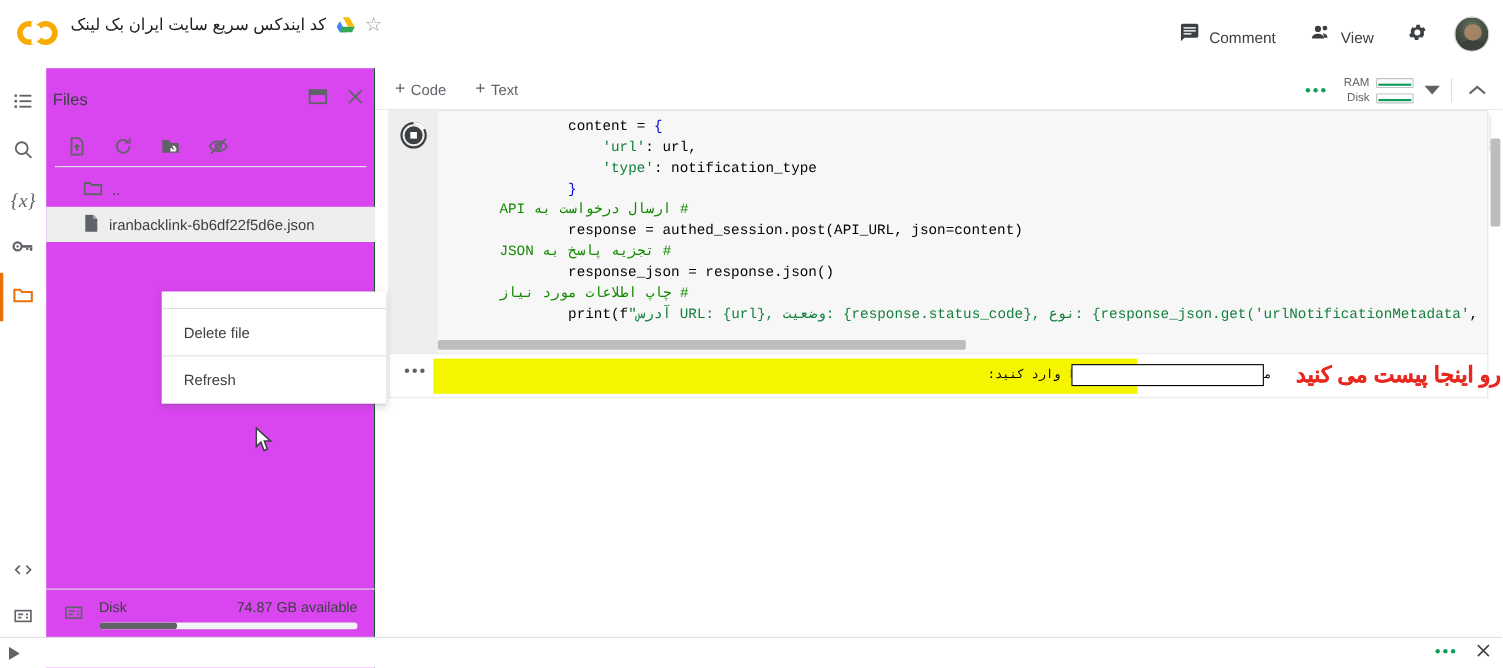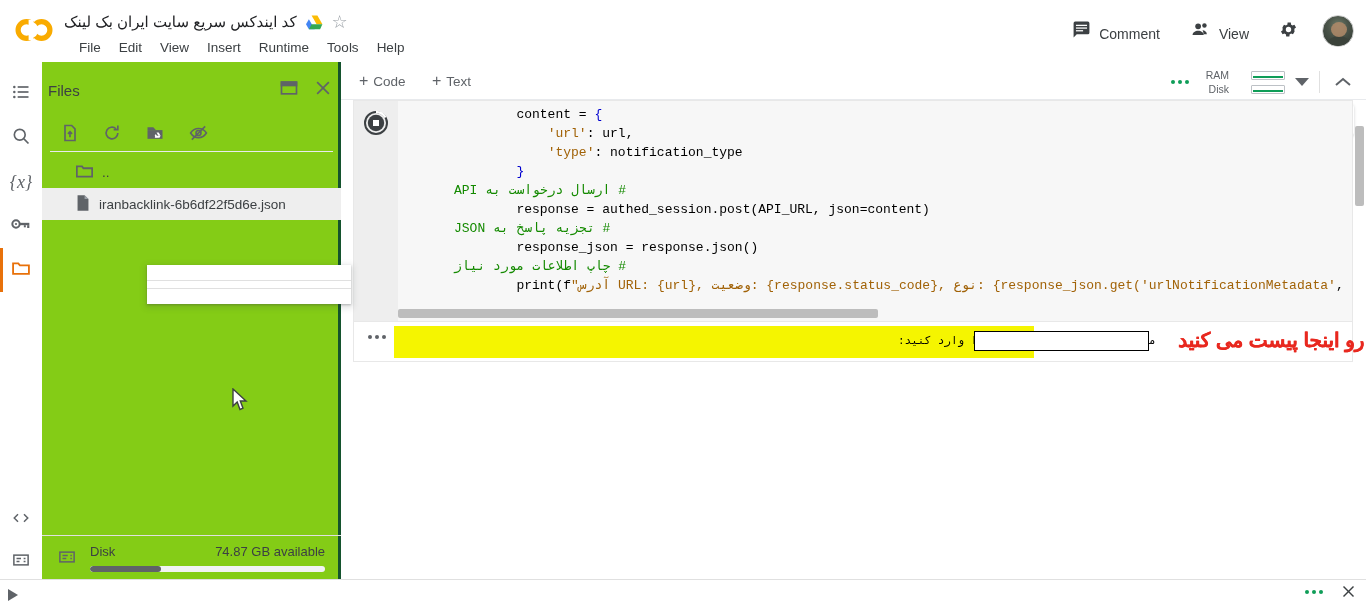--- a/index.html
+++ b/index.html
@@ -72,21 +72,21 @@
     cursor: pointer; color: #5f6368;
   }
   .rail-item.active { color: #e8710a; }
   .rail-item.active::before {
     content:''; position:absolute; left:0; top:0; width:3px; height:44px; background:#e8710a;
   }
 
   
   .files-panel {
     position: absolute; left: 42px; top: 62px; width: 299px; height: 545px;
-    background: #84cc16; border-right: 3px solid #14532d;
+    background: #d946ef; border-right: 1px solid #14532d;
   }
   .files-header {
     position: absolute; left: 0; top: 10px; width: 299px; height: 36px;
     display: flex; align-items: center;
   }
   .files-title { font-size: 15px; color: #3c4043; margin-left: 6px; }
   .files-header-actions {
     position: absolute; right: 8px; top: 6px; display: flex; gap: 14px; align-items: center;
   }
   .hdr-ic { cursor: pointer; color: #5f6368; display:flex; }
@@ -160,21 +160,21 @@
   .nb-toolbar-right {
     position: absolute; right: 10px; top: 4px; height: 32px;
     display: flex; align-items: center; gap: 10px;
   }
   .green-dots { display:flex; gap:3px; margin-right: 4px; }
   .green-dots i { width:4px; height:4px; background:#0f9d58; border-radius:50%; display:block; }
   .ram-disk {
     display: flex; flex-direction: column; gap: 2px; font-size: 10.5px; color: #5f6368;
     cursor: pointer;
   }
-  .rd-line { display: flex; align-items: center; gap: 22px; }
+  .rd-line { display: flex; align-items: center; gap: 6px; }
   .rd-label { width: 26px; text-align: right; }
   .rd-bar { width: 34px; height: 9px; border: 1px solid #bdc1c6; border-radius: 1px; position: relative; }
   .rd-bar i { position:absolute; left:1px; bottom:1px; height:2px; background:#0f9d58; display:block; }
   .tb-caret { color:#5f6368; cursor:pointer; display:flex; }
   .tb-divider { width:1px; height:22px; background:#e0e0e0; }
   .tb-collapse { color:#5f6368; cursor:pointer; display:flex; padding: 0 4px; }
 
   
   .cell {
     position: absolute; left: 12px; top: 38px; width: 1000px;
@@ -187,21 +187,21 @@
     position: absolute; left: 0; top: 0; width: 44px; height: 222px;
     background: #eeeeee;
   }
   .run-btn {
     position: absolute; left: 9px; top: 9px; width: 26px; height: 26px; cursor: pointer;
   }
   .code {
     position: absolute; left: 100px; top: 4px; right: 0; font-family: "Liberation Mono", monospace;
     font-size: 13px; line-height: 19px; color: #000; white-space: pre;
   }
-  .code .s { color: #a16207; }      
+  .code .s { color: #15803d; }      
   .code .c { color: #148a00; }      
   .code .kw { color: #0000cf; }
   .rtl { direction: rtl; unicode-bidi: embed; }
 
   .h-scroll {
     position: absolute; left: 44px; bottom: 3px; width: 480px; height: 9px;
     background: #bdbdbd; border-radius: 2px;
   }
 
   
@@ -274,29 +274,20 @@
       <svg width="17" height="15" viewBox="0 0 17 15">
         <path d="M5.6 0.6h5.8l5.0 8.7h-5.8z" fill="#FBBC05"></path>
         <path d="M0 9.3l2.9-5.0 5.8 10.0H2.9z" fill="#4285F4"></path>
         <path d="M2.9 14.3h11.2l2.3-5.0H5.6z" fill="#34A853"></path>
         <path d="M5.6 0.6L0 9.3h5.8z" fill="#EA4335" opacity="0"></path>
       </svg>
     </span>
     <span class="star-icon">☆</span>
   </div>
 
-  <div class="menubar">
-    <div class="mi">File</div>
-    <div class="mi">Edit</div>
-    <div class="mi">View</div>
-    <div class="mi">Insert</div>
-    <div class="mi">Runtime</div>
-    <div class="mi">Tools</div>
-    <div class="mi">Help</div>
-  </div>
 
   <div class="top-right">
     <div class="tr-btn">
       <span>
         <svg width="19" height="19" viewBox="0 0 24 24" fill="#3c4043">
           <path d="M20 2H4a2 2 0 0 0-2 2v18l4-4h14a2 2 0 0 0 2-2V4a2 2 0 0 0-2-2z"></path>
           <rect x="5" y="6" width="14" height="1.6" fill="#fff"></rect>
           <rect x="5" y="9.4" width="14" height="1.6" fill="#fff"></rect>
           <rect x="5" y="12.8" width="9" height="1.6" fill="#fff"></rect>
         </svg>
@@ -476,21 +467,23 @@
       <span>74.87 GB available</span>
     </div>
     <div class="disk-bar">
       <div class="disk-bar-fill" id="disk-fill" style="width: 30%;"></div>
     </div>
   </div>
 </div>
 
 <div class="ctx-menu">
   <div class="ctx-sep"></div>
+  <div class="ctx-item">Delete file</div>
   <div class="ctx-sep"></div>
+  <div class="ctx-item">Refresh</div>
 </div>
 
 <div class="cursor-arrow">
   <svg width="17" height="24" viewBox="0 0 17 24">
     <path d="M1 1 L1 18 L5.2 14 L8 21.5 L11 20.2 L8.3 13 L14 13 Z" fill="#fff" stroke="#3c4043" stroke-width="1.4"></path>
   </svg>
 </div>
 
 <div class="nb-area">
 

